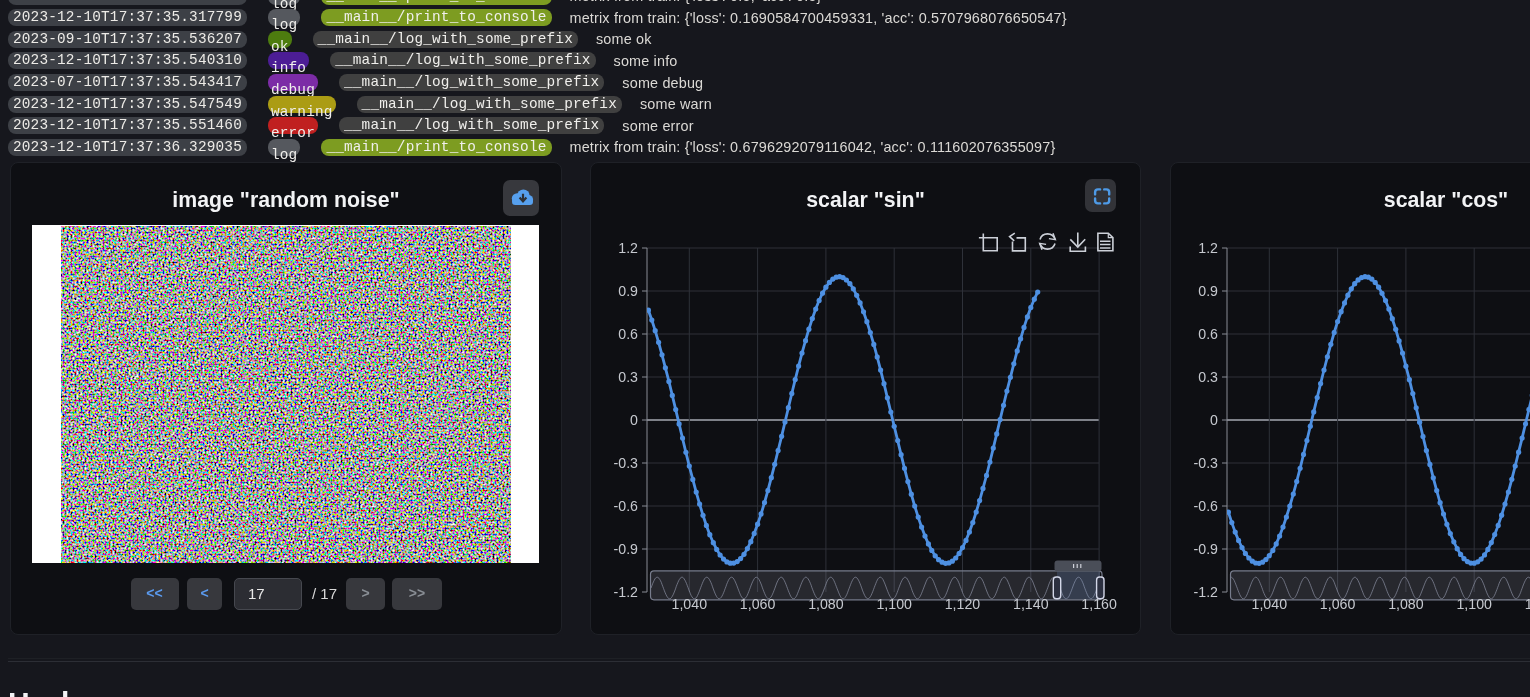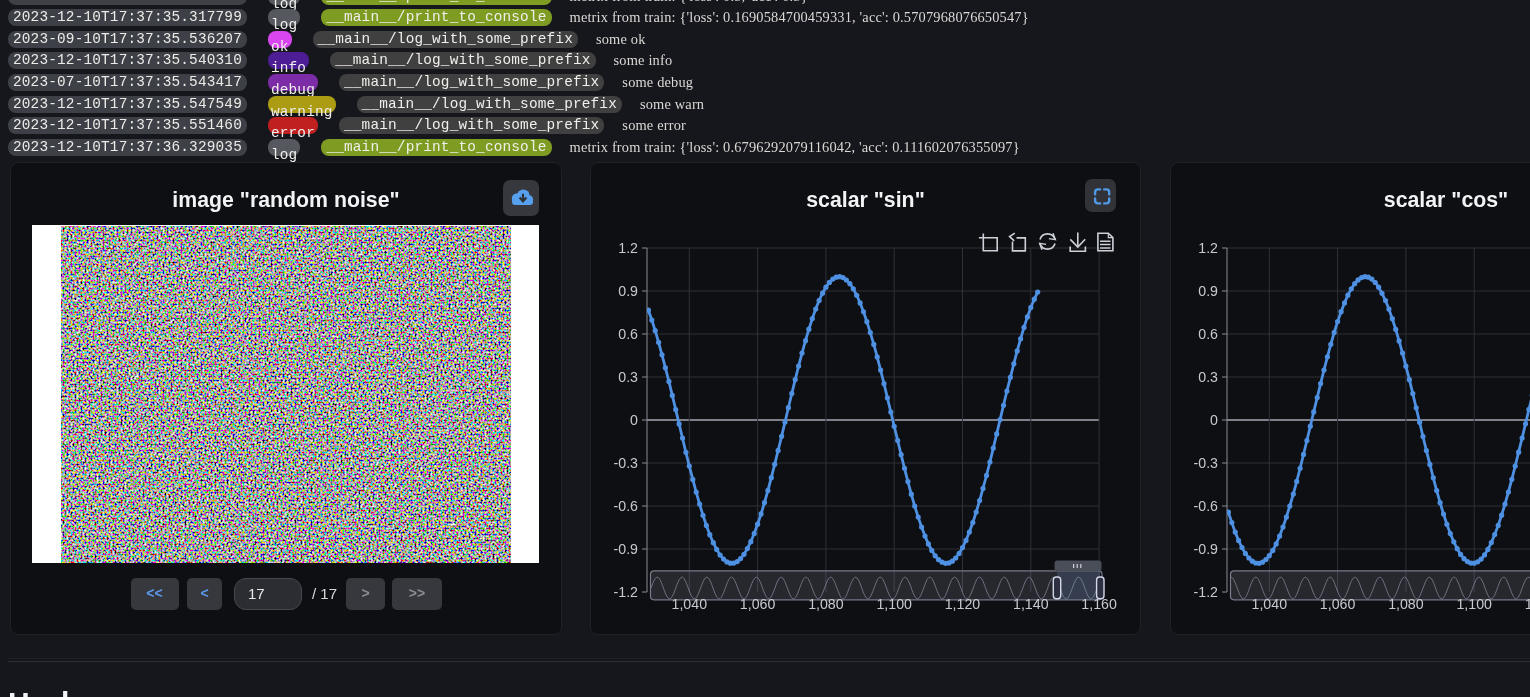--- a/index.html
+++ b/index.html
@@ -1,20 +1,20 @@
 <!DOCTYPE html>
 <html><head><meta charset="utf-8"><style>
 *{margin:0;padding:0;box-sizing:border-box}
 html,body{width:1530px;height:697px;background:#16171d;overflow:hidden;position:relative}
-.mono{font-family:Liberation Serif, serif;font-size:14.4px;letter-spacing:0.17px;color:#dbd9d5;white-space:pre}
+.mono{font-family:Liberation Sans, sans-serif;font-size:14.4px;letter-spacing:0.17px;color:#dbd9d5;white-space:pre}
 .logrow{position:absolute;left:8px;height:21.6px;display:flex;align-items:center;gap:21px;white-space:nowrap}
 .b{display:inline-block;font-family:"Liberation Mono",monospace;font-size:14.4px;letter-spacing:0.17px;height:17px;line-height:17.5px;border-radius:8px;padding:0 5px;color:#f0efec}
 .bts{background:#3d4046;color:#edebe7}
 .lvl{padding:8px 3px}
-.blog{background:#55585e}.bok{background:#d946ef}.binfo{background:#4c1d95}.bdebug{background:#7c2ca6}.bwarn{background:#ab9c14}.berr{background:#c02020}
+.blog{background:#55585e}.bok{background:#4d7c0f}.binfo{background:#4c1d95}.bdebug{background:#7c2ca6}.bwarn{background:#ab9c14}.berr{background:#c02020}
 .bolive{background:#7d9c21}.bteal{background:#404040}
 .card{position:absolute;top:162px;width:552px;height:473px;background:#0e0f13;border:1px solid #1f2127;border-radius:8px}
 .ctitle{position:absolute;top:25px;left:0;width:100%;text-align:center;font-family:"Liberation Sans",sans-serif;font-weight:bold;font-size:21.3px;color:#f2f3f5}
 .cbtn{position:absolute;top:16px;right:23px;width:36px;height:36px;background:#303338;border-radius:7px}
 </style></head><body>
 <div class="logrow" style="top:-14.6px">
     <span class="b bts">2023-12-10T17:37:34.xxxxxx</span>
     <span class="b lvl blog">log</span>
     <span class="b bolive">__main__/print_to_console</span>
     <span class="mono" style="margin-left:-3px">metrix from train: {'loss': 0.5, 'acc': 0.5}</span>
@@ -82,21 +82,21 @@
             <feFuncB type="linear" slope="3.2" intercept="-1.2"></feFuncB>
             <feFuncA type="linear" slope="0" intercept="1"></feFuncA>
           </feComponentTransfer>
           <feGaussianBlur stdDeviation="0.55"></feGaussianBlur>
         </filter>
         <rect width="450" height="337" fill="#ffffff"></rect>
         <rect width="450" height="337" filter="url(#nz)"></rect>
       </svg></div>
 <div style="position:absolute;left:119.5px;top:415px;width:48px;height:32px;background:#37383d;border-radius:5px;font-family:Liberation Sans,sans-serif;font-size:14px;font-weight:bold;color:#5b9bf0;text-align:center;line-height:31px">&lt;&lt;</div>
 <div style="position:absolute;left:176px;top:415px;width:35px;height:32px;background:#37383d;border-radius:5px;font-family:Liberation Sans,sans-serif;font-size:14px;font-weight:bold;color:#5b9bf0;text-align:center;line-height:31px">&lt;</div>
-<div style="position:absolute;left:223px;top:415px;width:68px;height:32px;background:#2c2d33;border:1px solid #46484f;border-radius:12px;font-family:'Liberation Sans',sans-serif;font-size:15px;color:#e8e8e8;line-height:30px;padding-left:13px">17</div>
+<div style="position:absolute;left:223px;top:415px;width:68px;height:32px;background:#2c2d33;border:1px solid #46484f;border-radius:5px;font-family:'Liberation Sans',sans-serif;font-size:15px;color:#e8e8e8;line-height:30px;padding-left:13px">17</div>
 <div style="position:absolute;left:301px;top:415px;height:32px;font-family:Liberation Sans, sans-serif;font-size:15px;color:#d8d8d8;line-height:31px">/ 17</div>
 <div style="position:absolute;left:335px;top:415px;width:39px;height:32px;background:#37383d;border-radius:5px;font-family:Liberation Sans,sans-serif;font-size:14px;font-weight:bold;color:#8a8f96;text-align:center;line-height:31px">&gt;</div>
 <div style="position:absolute;left:381px;top:415px;width:50px;height:32px;background:#37383d;border-radius:5px;font-family:Liberation Sans,sans-serif;font-size:14px;font-weight:bold;color:#8a8f96;text-align:center;line-height:31px">&gt;&gt;</div>
 </div>
 <div class="card" style="left:590px;width:551px">
 <div class="ctitle">scalar "sin"</div>
 <div class="cbtn" style="left:493.5px;top:16px;width:31px;height:33px;background:#323338"><svg width="31" height="33" viewBox="0 0 31 33">
         <g stroke="#4e9ae6" stroke-width="2.4" fill="none" stroke-linecap="round">
           <path d="M10.1,15.4 V13.2 Q10.1,10.4 12.9,10.4 H15.1"></path>
           <path d="M19.2,10.4 H21.4 Q24.2,10.4 24.2,13.2 V15.4"></path>

